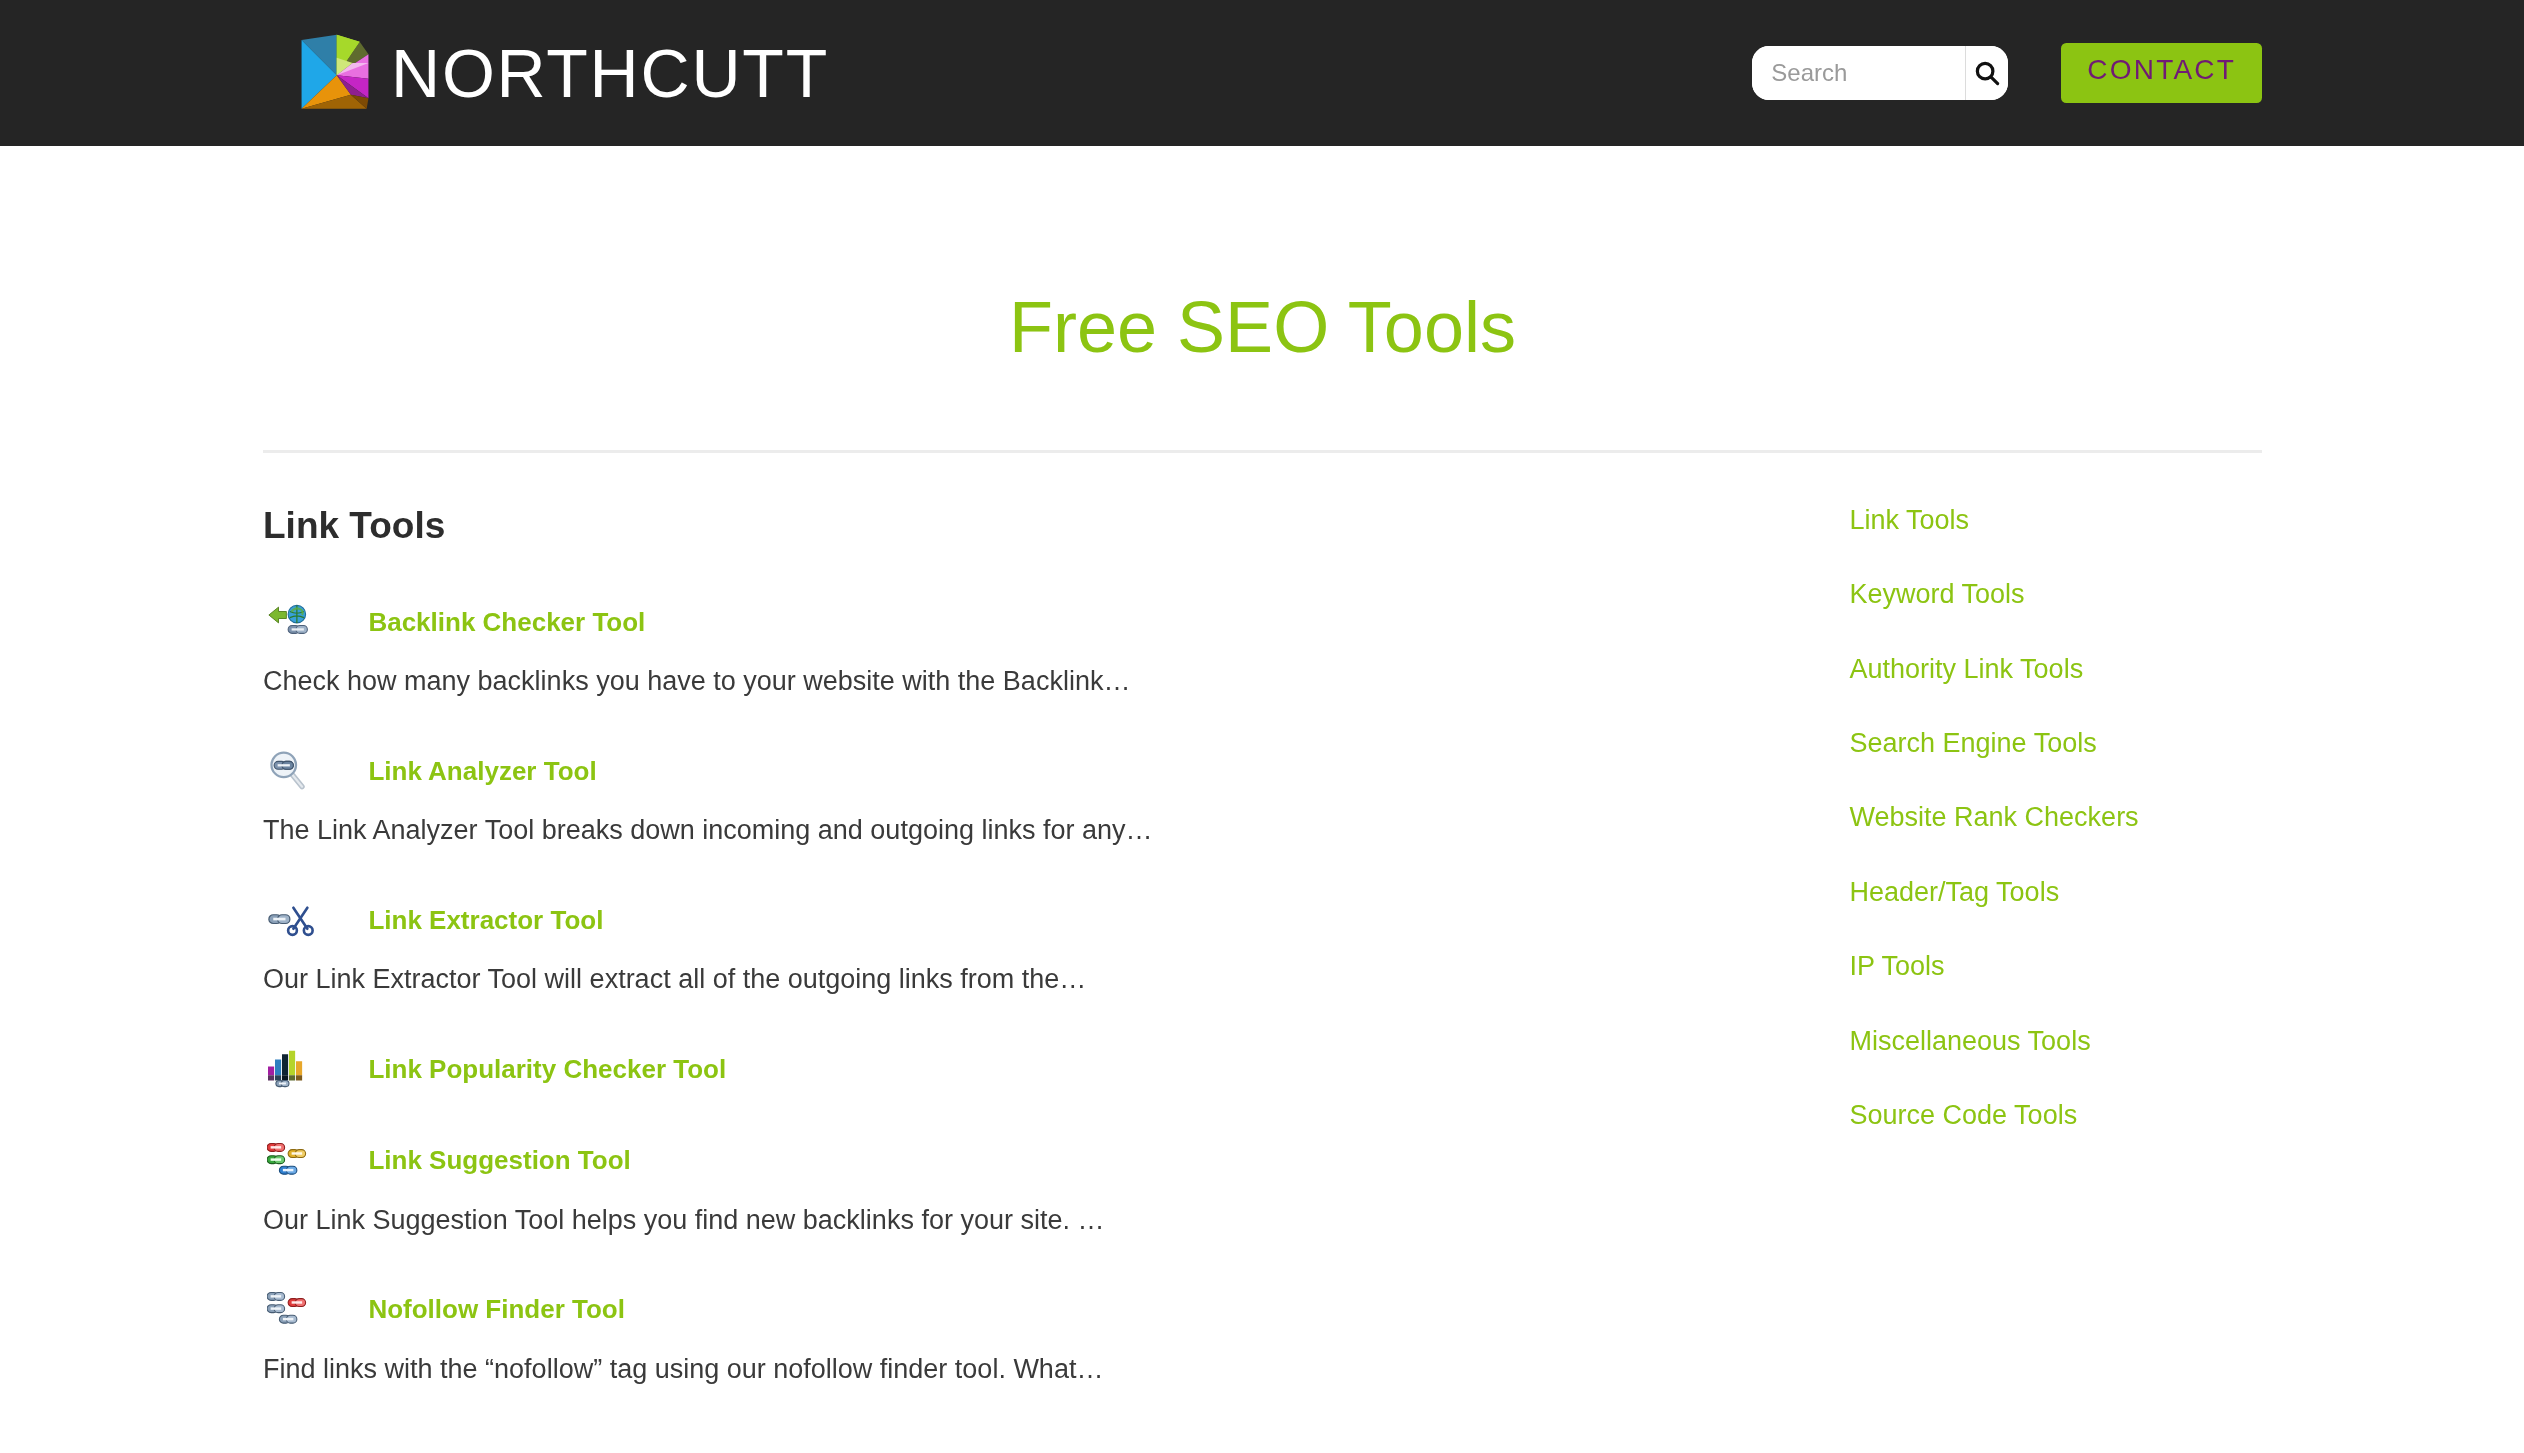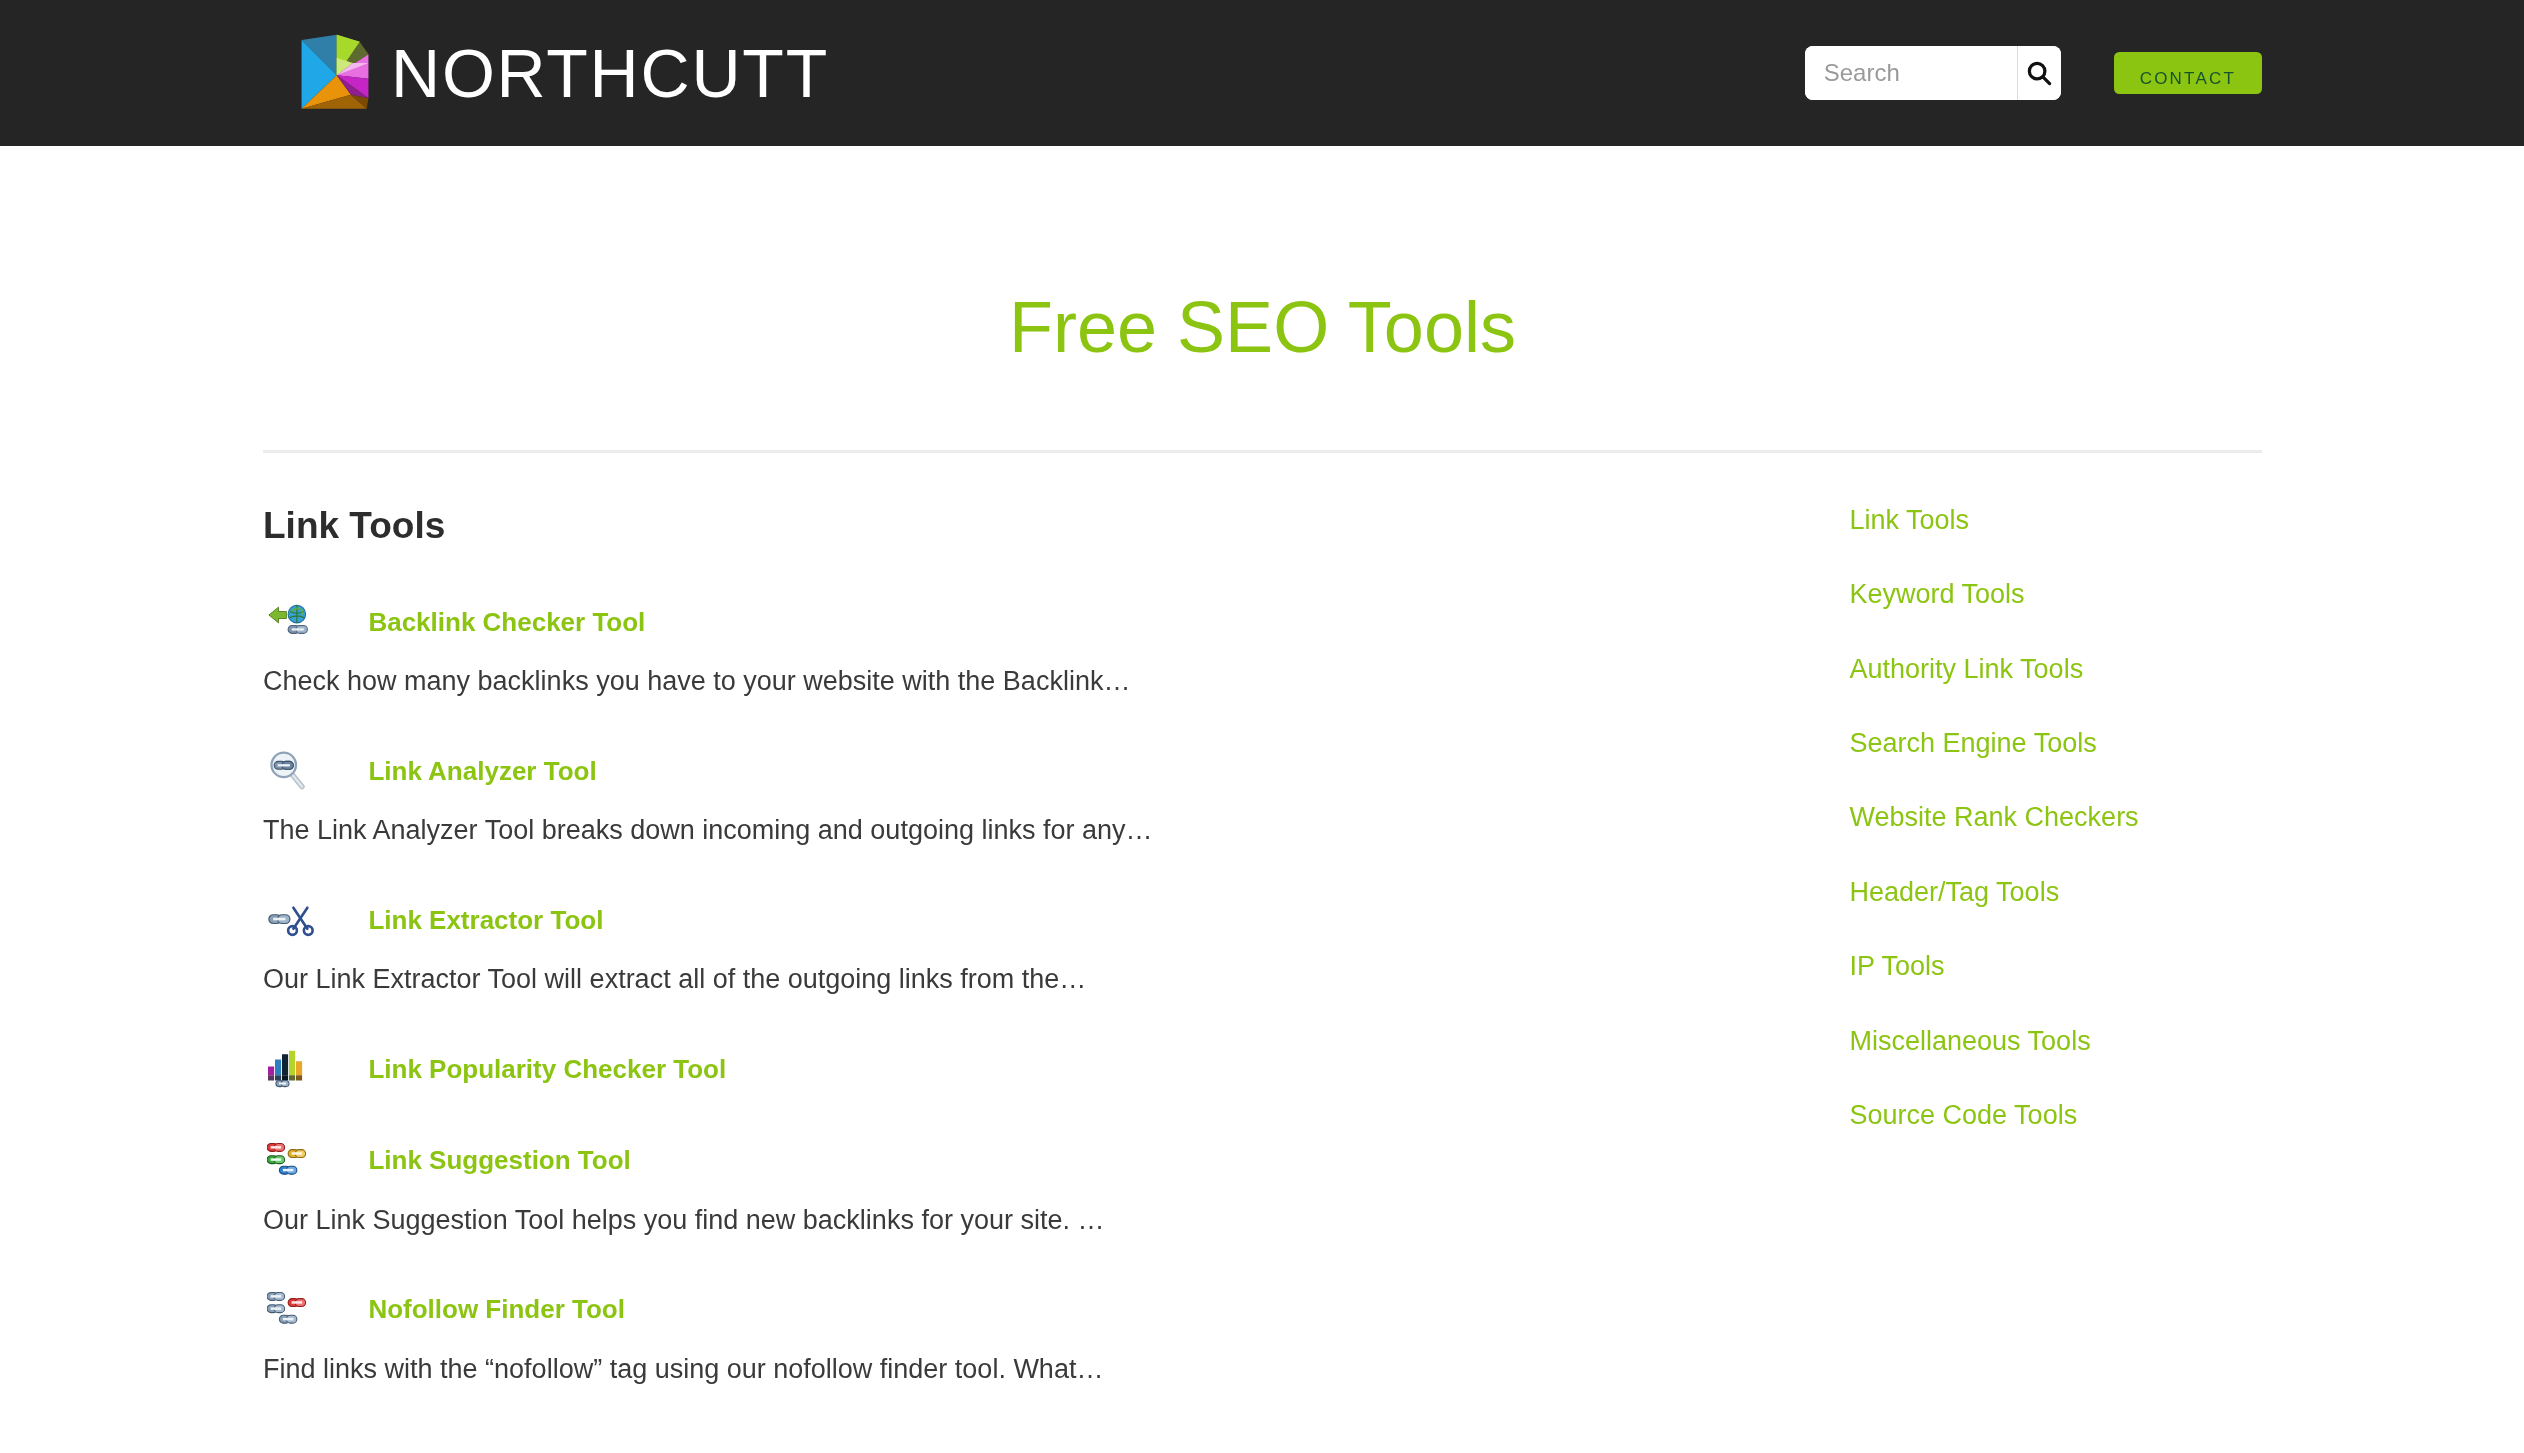--- a/index.html
+++ b/index.html
@@ -70,21 +70,21 @@
     text-decoration: none;
     padding: 0 24.5px;
     white-space: nowrap;
     line-height: 1;
   }
 
   .search-wrap {
     display: flex;
     align-items: stretch;
     background: #ffffff;
-    border-radius: 8px;
+    border-radius: 17px;
     overflow: hidden;
     height: 54px;
     width: 256px;
   }
   .search-input {
     border: none;
     outline: none;
     flex: 1 1 auto;
     padding: 0 19px;
     font-size: 24px;
@@ -103,28 +103,28 @@
     display: flex;
     align-items: center;
     justify-content: center;
     padding: 0;
   }
   .search-btn svg { display: block; }
 
   .contact-btn {
     margin-left: 53px;
     background: #8cc412;
-    color: #14532d;
+    color: #701a75;
     border: none;
     border-radius: 5.3px;
-    font-size: 17px;
+    font-size: 28px;
     letter-spacing: 2.2px;
     font-weight: 400;
     padding: 0 26px;
-    height: 42px;
+    height: 60px;
     line-height: 54px;
     cursor: pointer;
     text-decoration: none;
     display: inline-block;
     white-space: nowrap;
     font-family: "Liberation Sans", sans-serif;
   }
 
   
   .page-title-block {

